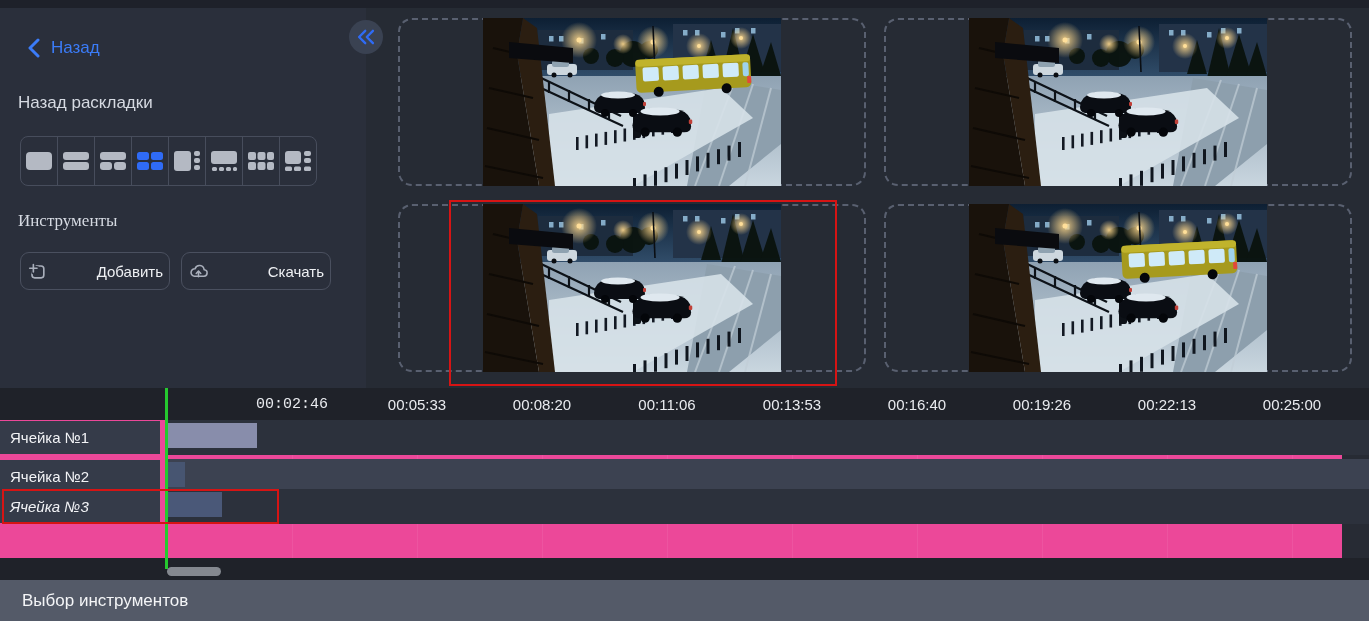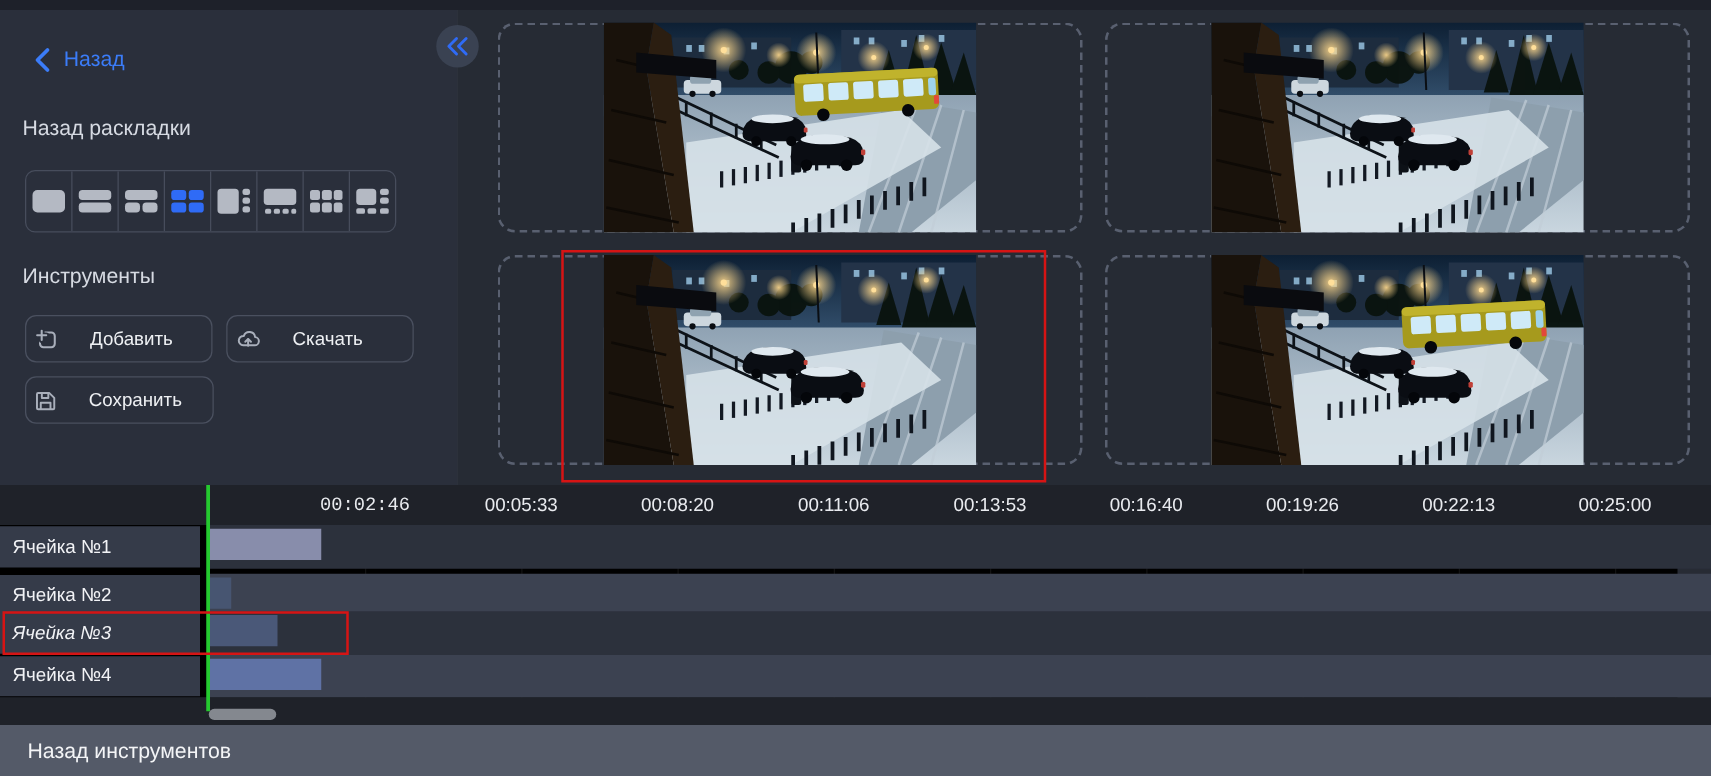--- a/index.html
+++ b/index.html
@@ -10,38 +10,38 @@
   .sidebar{position:absolute;left:0;top:8px;width:366px;height:380px;background:#2a2f3b;}
   .vsep{position:absolute;left:366px;top:8px;width:1px;height:380px;background:#3e4450;}
   .back-link{position:absolute;left:26px;top:30px;display:flex;align-items:center;gap:9px;
              color:#3b7cf8;font-size:17px;cursor:pointer;background:none;border:none;padding:0;}
   .sec-title{position:absolute;left:18px;color:#d6dae2;font-size:17px;font-weight:400;}
   .layout-bar{position:absolute;left:20px;top:128px;width:297px;height:50px;display:flex;
               border:1px solid #474d5c;border-radius:8px;box-sizing:border-box;overflow:hidden;}
   .layout-opt{flex:1 1 0;display:flex;align-items:center;justify-content:center;background:transparent;
               border:none;border-right:1px solid #474d5c;cursor:pointer;padding:0;}
   .layout-opt:last-child{border-right:none;}
-  .tool-btn{position:absolute;height:38px;display:flex;align-items:center;justify-content:flex-start;gap:25px;
+  .tool-btn{position:absolute;height:38px;display:flex;align-items:center;justify-content:space-between;gap:0;
             background:transparent;border:1px solid #4a505f;border-radius:9px;color:#eef0f3;
             font-size:15px;cursor:pointer;box-sizing:border-box;font-family:inherit;}
   .collapse-btn{position:absolute;left:349px;top:20px;width:34px;height:34px;border-radius:50%;
                 background:#3a4252;border:none;display:flex;align-items:center;justify-content:center;
                 cursor:pointer;z-index:8;padding:0;}
   
   #preview{position:absolute;left:366px;top:8px;width:1003px;height:380px;background:#262b34;}
   .cam-cell{position:absolute;width:468px;height:168px;border:2px dashed #596070;border-radius:14px;
             box-sizing:border-box;cursor:pointer;}
   .cam-img{position:absolute;left:83px;top:-2px;width:298px;height:168px;}
   .cam-img svg{display:block;width:298px;height:168px;}
   .sel-red-preview{position:absolute;left:83px;top:192px;width:388px;height:186px;
                    border:2px solid #d61414;z-index:5;box-sizing:border-box;}
   
   .ruler{position:absolute;left:0;top:388px;width:1369px;height:32px;background:#1f2229;cursor:pointer;}
   .rlabel-time{position:absolute;top:8px;transform:translateX(-50%);color:#e9ebef;font-size:15px;}
-  .tracks{position:absolute;left:0;top:420px;width:1342px;height:138px;background:#000000;}
+  .tracks{position:absolute;left:0;top:420px;width:1342px;height:138px;background:#ec4899;}
   .trow{position:absolute;left:0;width:1369px;height:34.5px;}
   .row-label{position:absolute;left:0;top:1px;bottom:1px;width:160px;background:#353b49;color:#f2f3f6;
              font-size:15px;display:flex;align-items:center;padding-left:10px;box-sizing:border-box;cursor:pointer;}
   .row-track{position:absolute;left:167px;right:0;top:0;bottom:0;}
   .row-track.dark{background:#2c313c;} .row-track.light{background:#3c4251;}
   .row-bar{position:absolute;top:3px;height:25px;left:168px;cursor:pointer;}
   .gline{position:absolute;top:0;height:138px;width:1px;background:rgba(255,255,255,0.07);}
   .sel-red-row{position:absolute;left:2px;top:69px;width:277px;height:35px;border:2px solid #d61414;
                box-sizing:border-box;z-index:6;}
   .playhead{position:absolute;left:165px;top:388px;width:3px;height:181px;background:#25c92f;z-index:4;cursor:ew-resize;}
@@ -144,21 +144,21 @@
               <rect x="21" y="3" width="7" height="5" rx="2"></rect>
               <rect x="21" y="10" width="7" height="5" rx="2"></rect>
               <rect x="2" y="18.5" width="7" height="4.5" rx="1.5"></rect>
               <rect x="11" y="18.5" width="7" height="4.5" rx="1.5"></rect>
               <rect x="21" y="18.5" width="7" height="4.5" rx="1.5"></rect>
             </svg>
           </span>
         </button>
       </div>
 
-    <div class="sec-title" style="top:203px;">Инструменты</div>
+    <div class="sec-title" style="top:203px;font-family:Liberation Serif, serif;">Инструменты</div>
 
     <button class="tool-btn" style="left:20px;top:244px;width:150px;">
       <span style="display:flex;">
         <svg width="20" height="20" viewBox="0 0 22 22" fill="none" stroke="#a9afbb" stroke-width="1.8" stroke-linecap="round">
           <rect x="5.5" y="5.5" width="13" height="13" rx="3"></rect>
           <g stroke="#2a2f3b" stroke-width="5">
               <path d="M3,8 H11"></path>
               <path d="M7,4 V12"></path>
             </g>
           <g>
@@ -174,30 +174,20 @@
       <span style="display:flex;">
         <svg width="21" height="20" viewBox="0 0 24 22" fill="none" stroke="#a9afbb" stroke-width="1.8" stroke-linecap="round" stroke-linejoin="round">
           <path d="M7.5,17 a4.3,4.3 0 1 1 0.6,-8.6 a5.3,5.3 0 0 1 10.3,1.1 a3.7,3.7 0 0 1 -0.6,7.4 z"></path>
           <path d="M12,17.5 V11.5"></path>
             <path d="M9.4,13.8 L12,11.2 L14.6,13.8"></path>
         </svg>
       </span>
       <span>Скачать</span>
     </button>
 
-    <button class="tool-btn" style="left:20px;top:293px;width:151px;">
-      <span style="display:flex;">
-        <svg width="19" height="19" viewBox="0 0 22 22" fill="none" stroke="#a9afbb" stroke-width="1.8" stroke-linejoin="round">
-          <path d="M4,4 H14.5 L19,8.5 V18 a1,1 0 0 1 -1,1 H4 a1,1 0 0 1 -1,-1 V5 a1,1 0 0 1 1,-1 z"></path>
-          <path d="M7.5,4 V8.5 H13.5 V4"></path>
-          <path d="M6.5,19 V13 H15.5 V19"></path>
-        </svg>
-      </span>
-      <span>Сохранить</span>
-    </button>
   </aside>
 
   <div class="vsep"></div>
 
   <button class="collapse-btn">
     <span style="display:flex;">
       <svg width="20" height="18" viewBox="0 0 26 22">
           <g fill="none" stroke="#2f6bf6" stroke-width="3" stroke-linecap="round" stroke-linejoin="round">
             <path d="M12,3 L4,11 L12,19"></path>
             <path d="M22,3 L14,11 L22,19"></path>
@@ -766,28 +756,23 @@
         <div class="row-track light"></div>
         <div class="row-bar" style="width: 17px; background: rgb(71, 85, 113);"></div>
         <div class="row-label">Ячейка №2</div>
       </div>
       <div class="trow" style="top: 69px; font-style: italic;">
         <div class="row-track dark"></div>
         <div class="row-bar" style="width: 54px; background: rgb(74, 88, 120);"></div>
         <div class="row-label">Ячейка №3</div>
       </div>
       <div class="sel-red-row"></div>
-      <div class="trow" style="top: 103.5px;">
-        <div class="row-track light"></div>
-        <div class="row-bar" style="width: 89px; background: rgb(95, 114, 165);"></div>
-        <div class="row-label">Ячейка №4</div>
-      </div>
     </div>
   <div class="playhead"></div>
   <div class="scrollstrip">
     <div class="scroll-thumb"></div>
   </div>
 
   <div class="bottombar">
-    <div class="bottom-label">Назад инструментов</div>
+    <div class="bottom-label">Выбор инструментов</div>
 
   </div>
 </div>
 
 </body></html>

